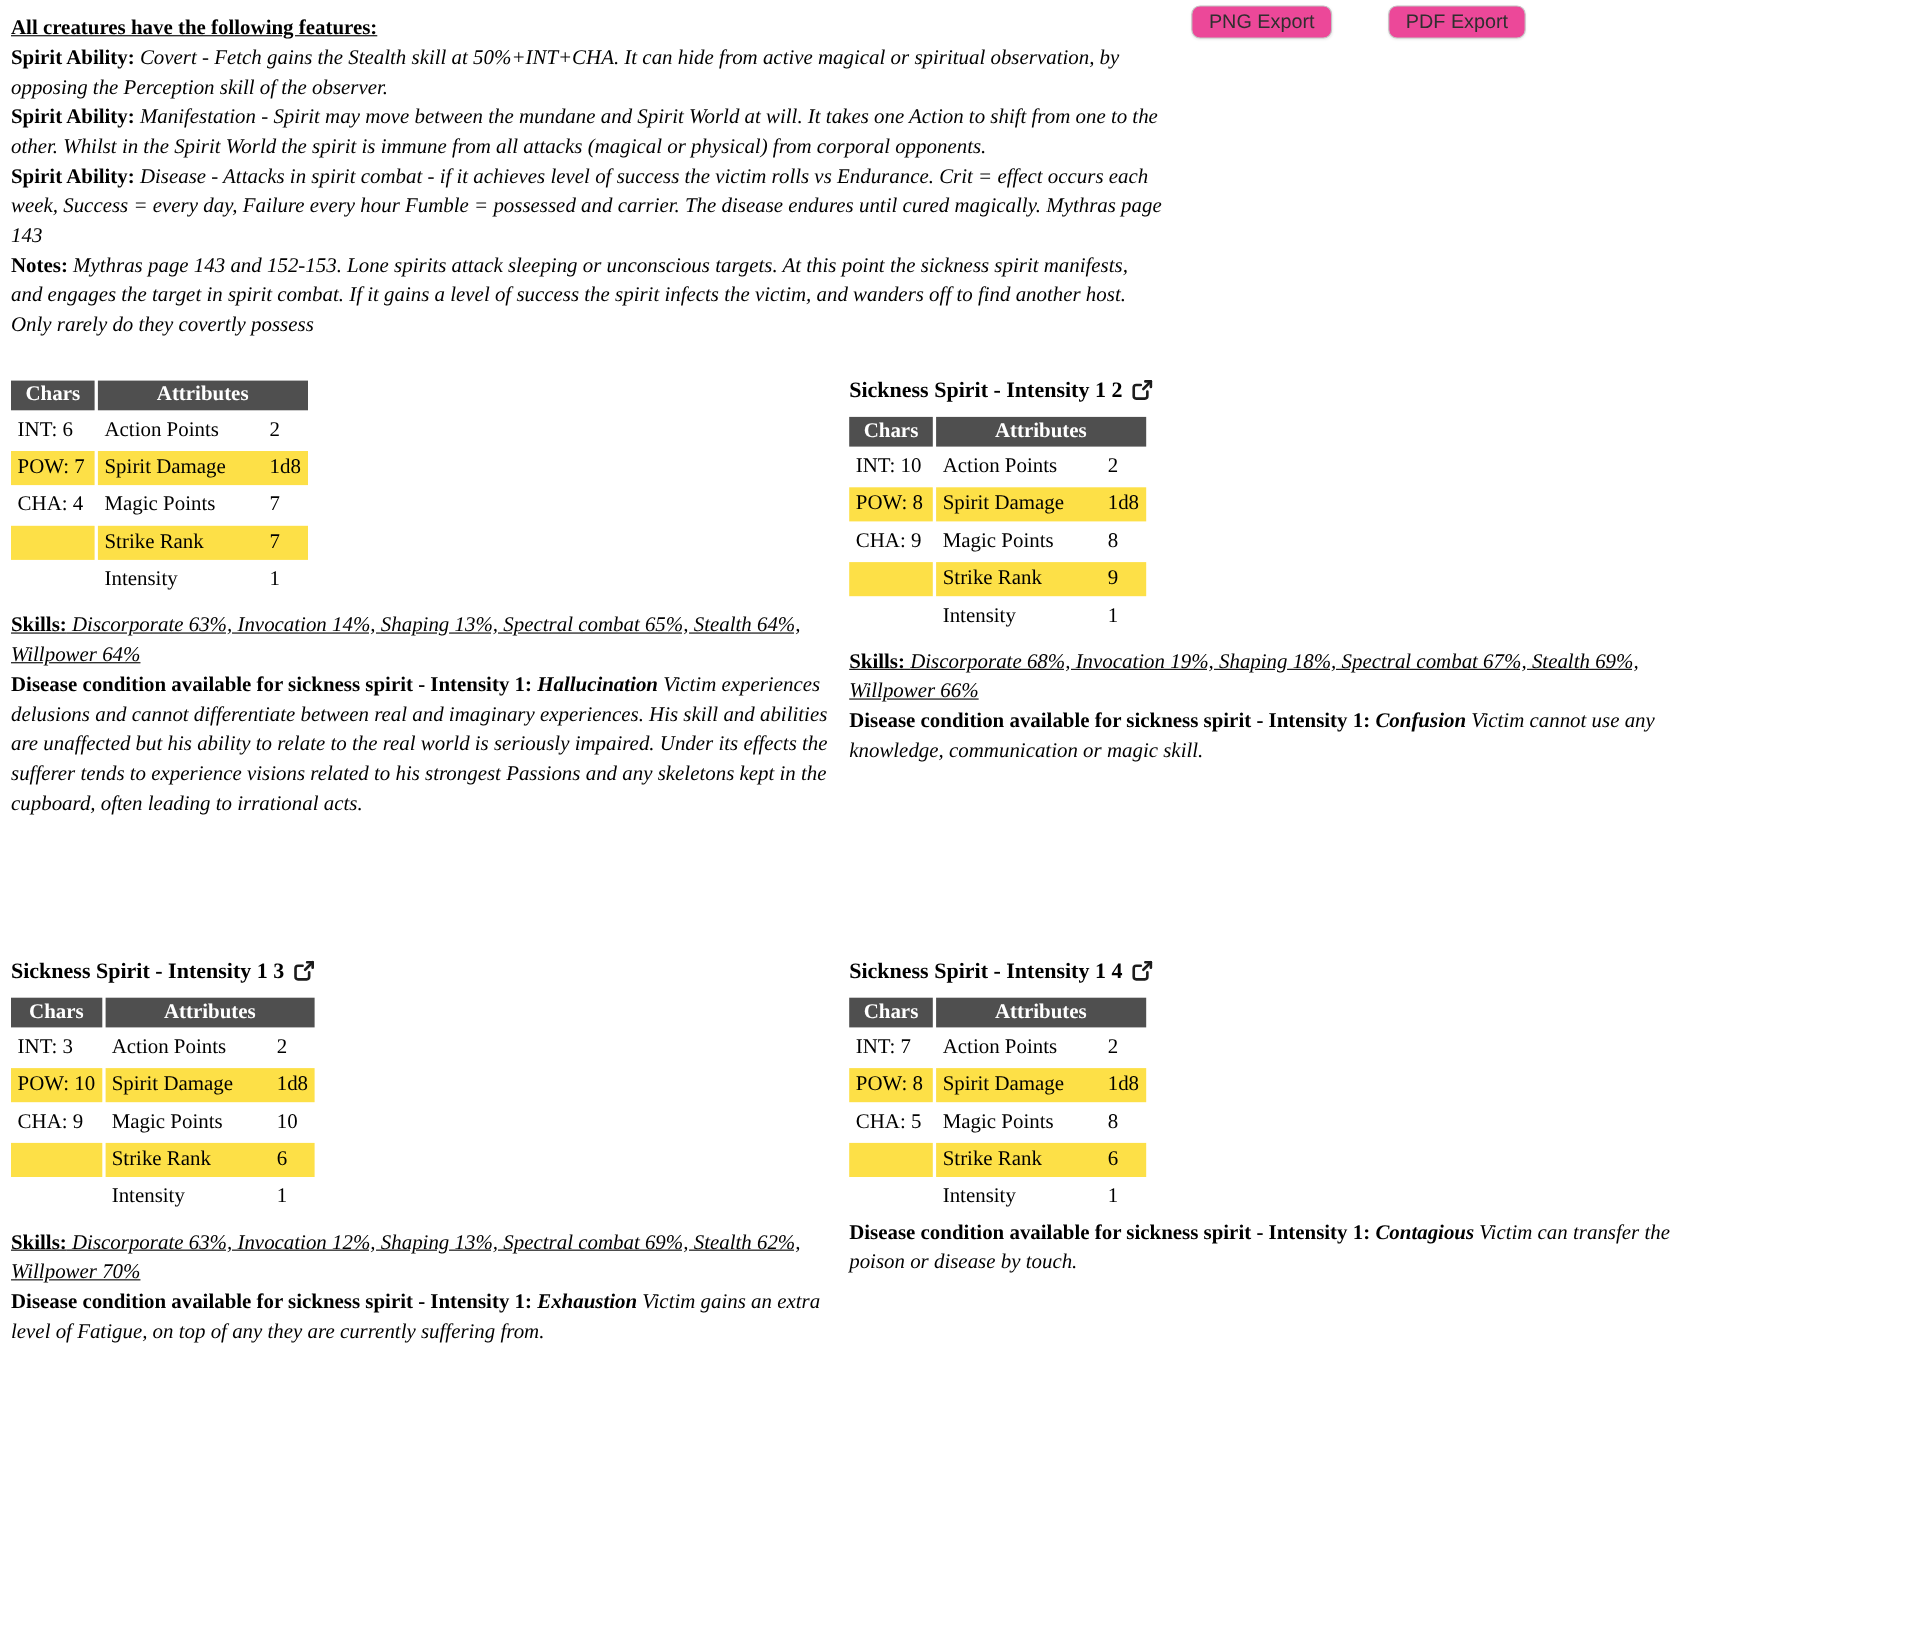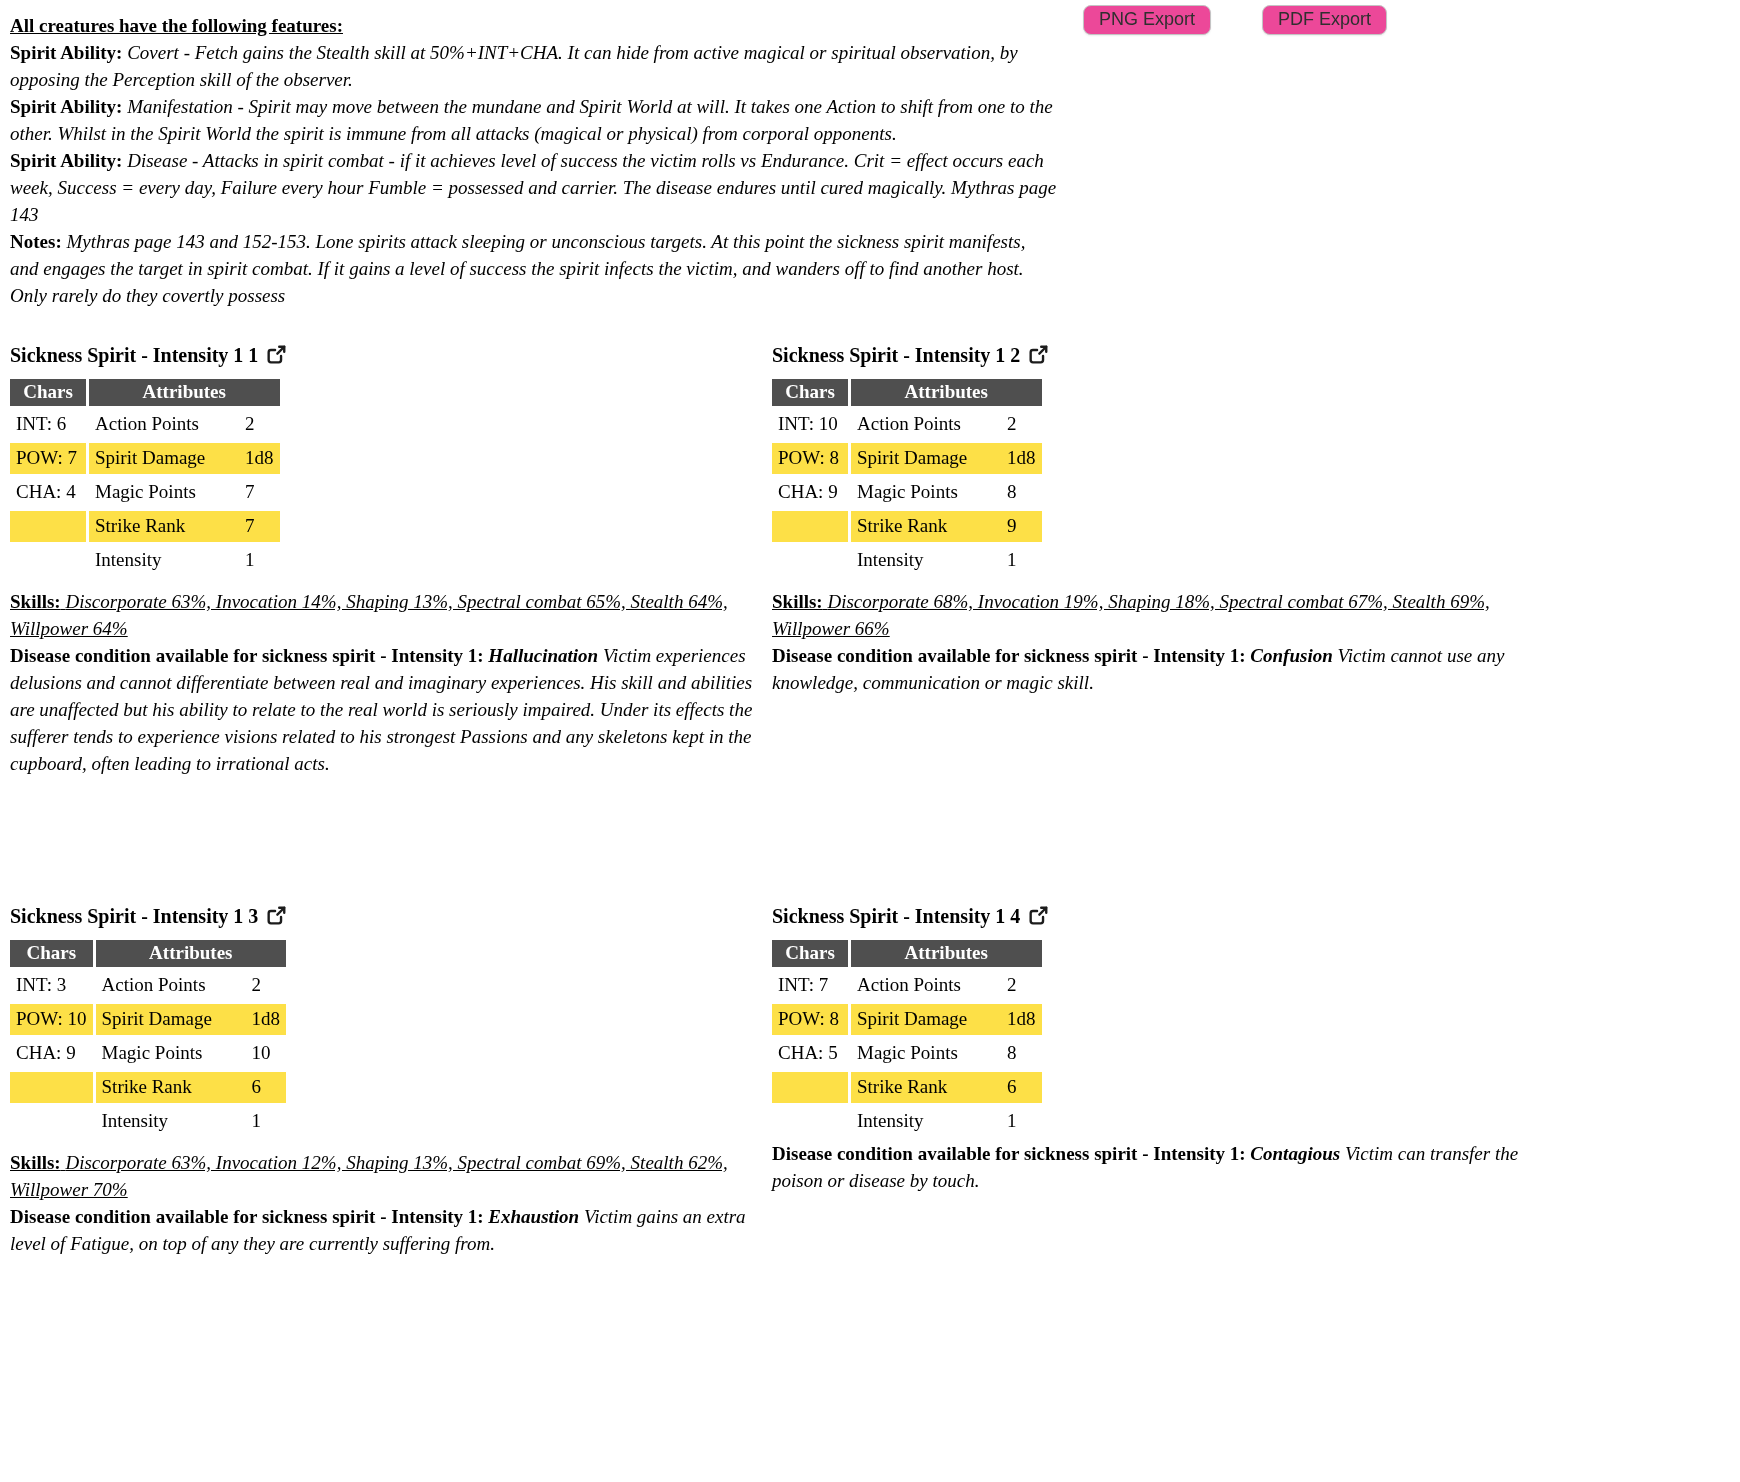--- a/index.html
+++ b/index.html
@@ -108,32 +108,20 @@
   </p>
   <p class="ability">
     <b>Notes:</b>
     <i>Mythras page 143 and 152-153. Lone spirits attack sleeping or unconscious targets. At this point the sickness spirit manifests, and engages the target in spirit combat. If it gains a level of success the spirit infects the victim, and wanders off to find another host. Only rarely do they covertly possess</i>
   </p>
 </div>
 
 <div class="grid">
 
   <section class="spirit">
-    <h2 class="spirit-title">
-      <span>Sickness Spirit - Intensity 1 1</span>
-      <a class="ext-link">
-          <span>
-            <svg width="22" height="22" viewBox="0 0 24 24" fill="none" stroke="#1c1c1c" stroke-width="2.6" stroke-linecap="round" stroke-linejoin="round">
-              <path d="M17.5 13v4.5a2.5 2.5 0 0 1-2.5 2.5H6.5A2.5 2.5 0 0 1 4 17.5V9a2.5 2.5 0 0 1 2.5-2.5H11"></path>
-              <path d="M13.5 10.5 21 3"></path>
-              <path d="M15.5 3H21v5.5"></path>
-            </svg>
-          </span>
-        </a>
-    </h2>
     <table class="stats">
       <thead>
         <tr>
           <th>Chars</th>
           <th>Attributes</th>
         </tr>
       </thead>
       <tbody>
         <tr>
           <td class="chars">INT: 6</td>

